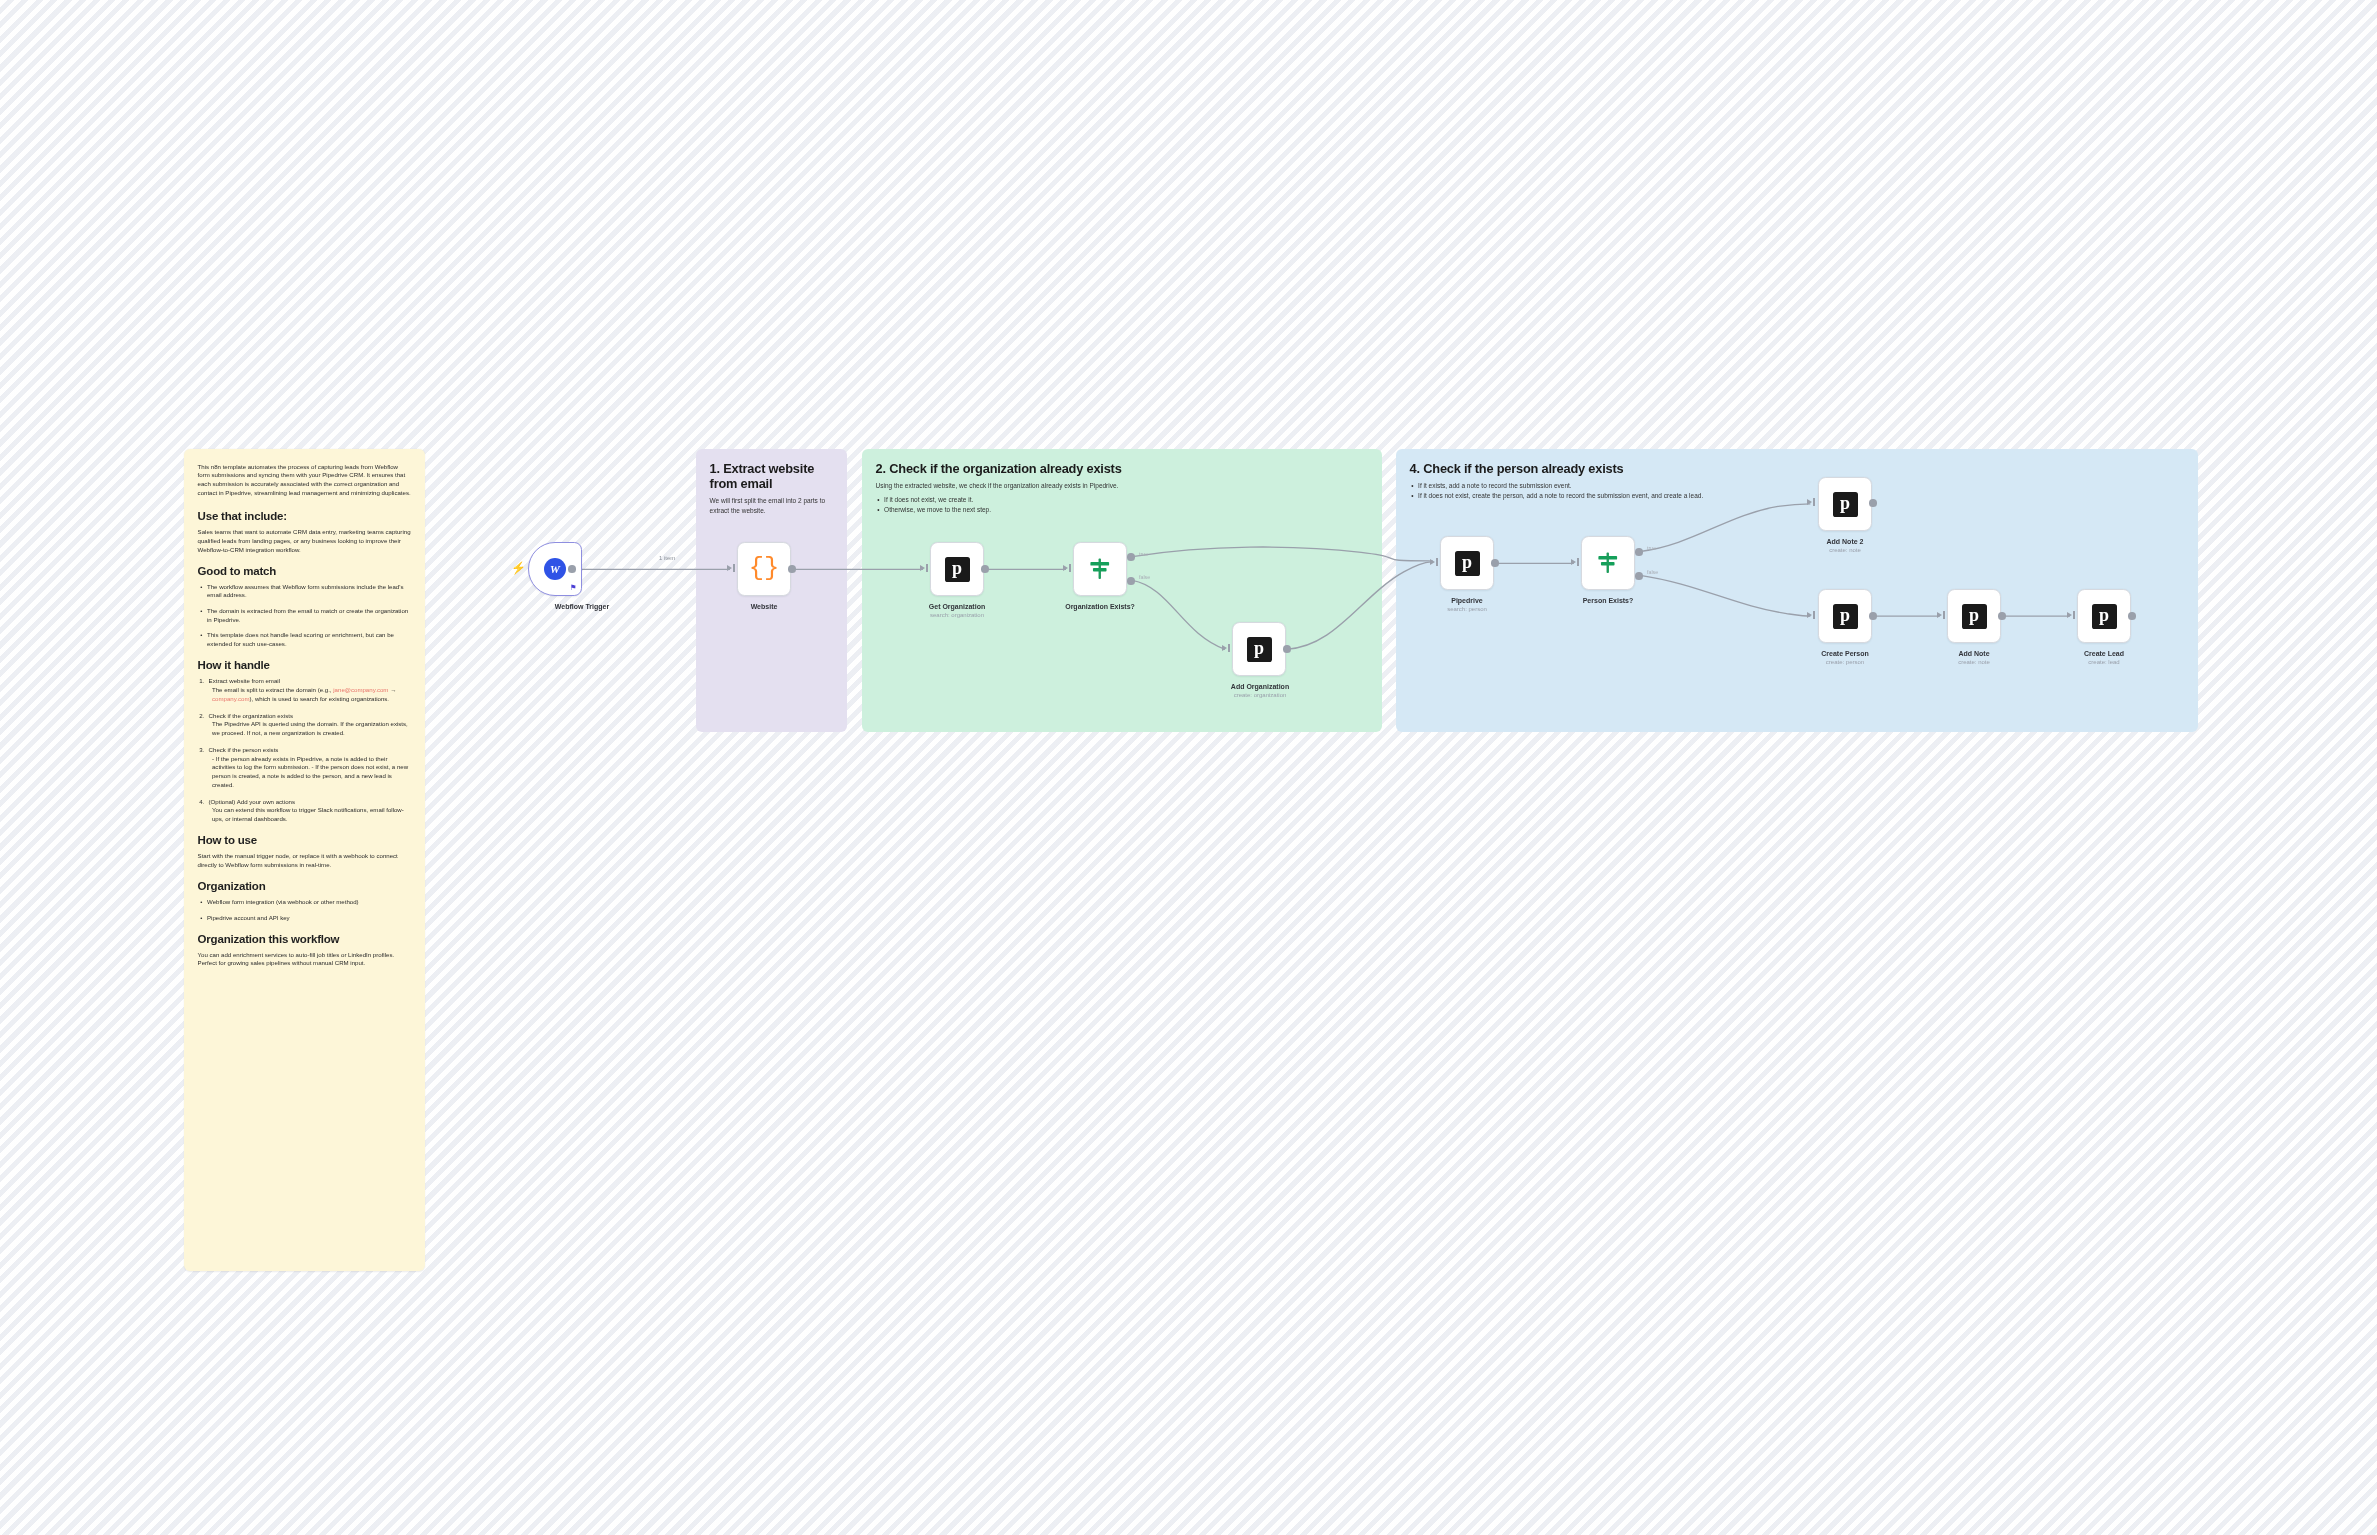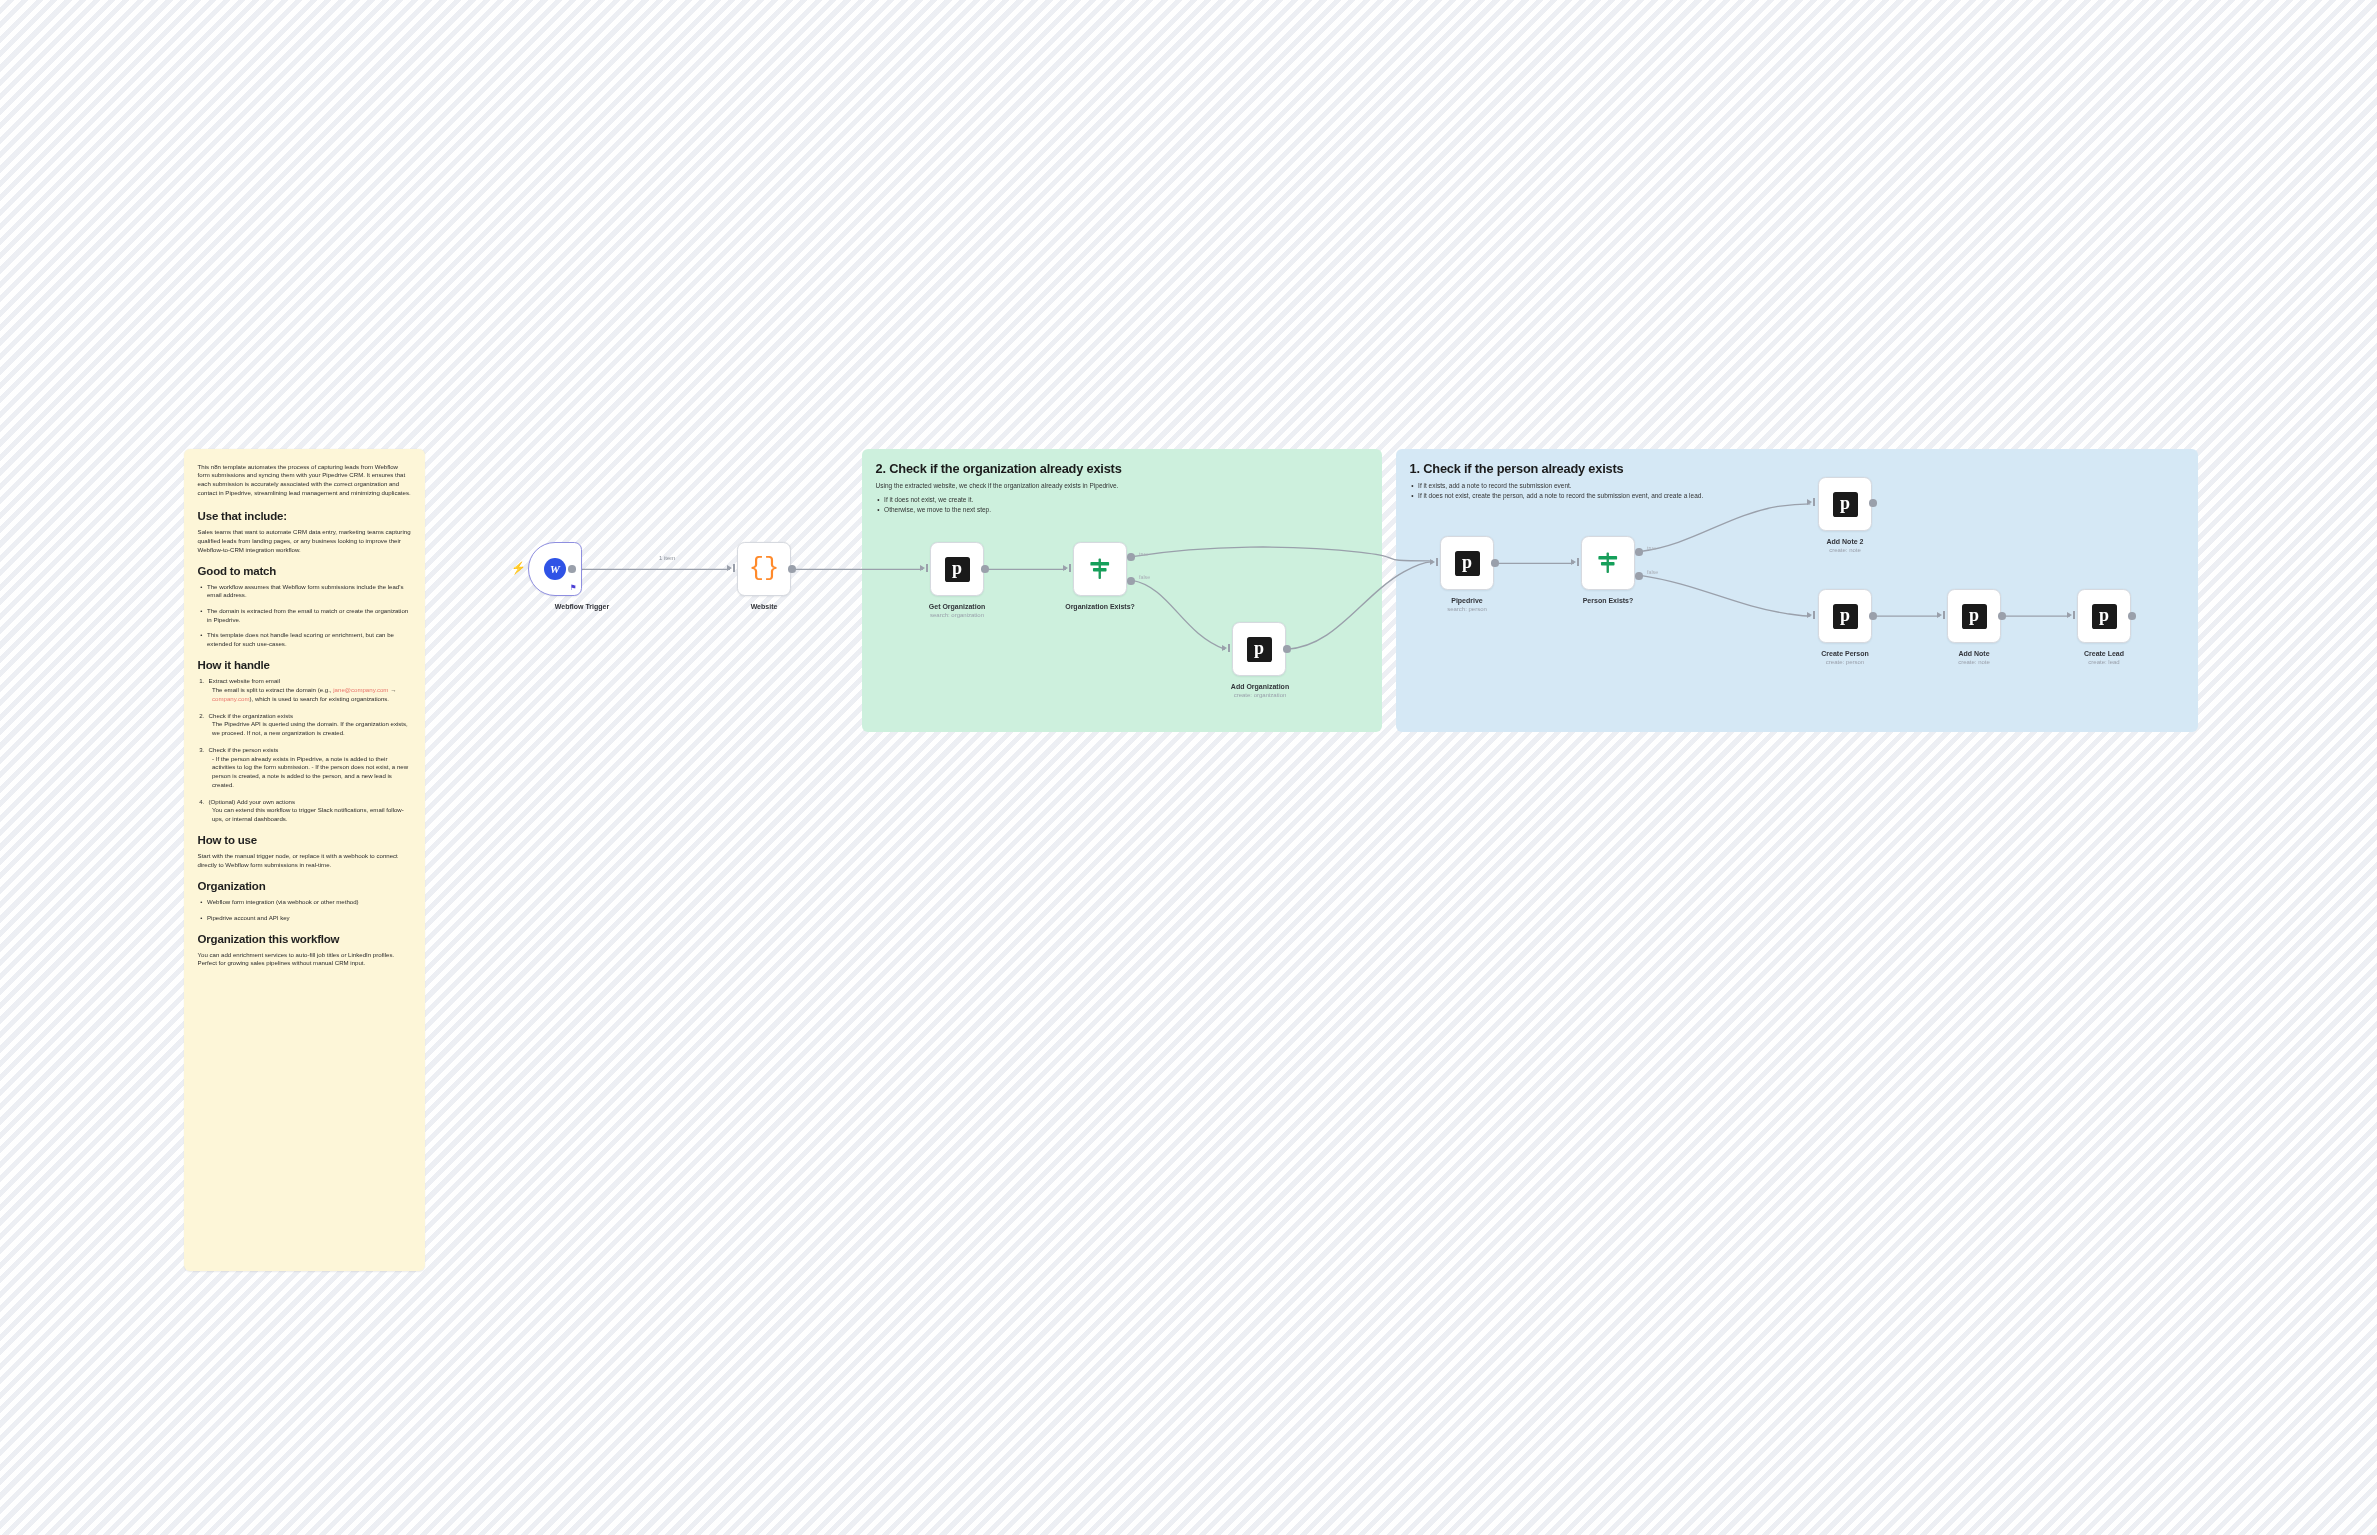--- a/index.html
+++ b/index.html
@@ -307,32 +307,36 @@
     <h2>Organization</h2>
     <ul>
       <li>Webflow form integration (via webhook or other method)</li>
       <li>Pipedrive account and API key</li>
     </ul>
 
     <h2>Organization this workflow</h2>
     <p>You can add enrichment services to auto-fill job titles or LinkedIn profiles. Perfect for growing sales pipelines without manual CRM input.</p>
   </div>
 
+  <div class="panel" id="panel-1">
+    <h3>1. Extract website from email</h3>
+    <p class="desc">We will first split the email into 2 parts to extract the website.</p>
+  </div>
 
   <div class="panel" id="panel-2">
     <h3>2. Check if the organization already exists</h3>
     <p class="desc">Using the extracted website, we check if the organization already exists in Pipedrive.</p>
     <ul>
       <li>If it does not exist, we create it.</li>
       <li>Otherwise, we move to the next step.</li>
     </ul>
   </div>
 
   <div class="panel" id="panel-3">
-    <h3>1. Check if the person already exists</h3>
+    <h3>4. Check if the person already exists</h3>
     <ul>
       <li>If it exists, add a note to record the submission event.</li>
       <li>If it does not exist, create the person, add a note to record the submission event, and create a lead.</li>
     </ul>
   </div>
 
   <svg id="wires" width="2377" height="1536" viewBox="0 0 2794 1805">
     <g fill="none" stroke="#9aa0ab" stroke-width="1.6">
 
       <path d="M 672,669 L 858,669"></path>

